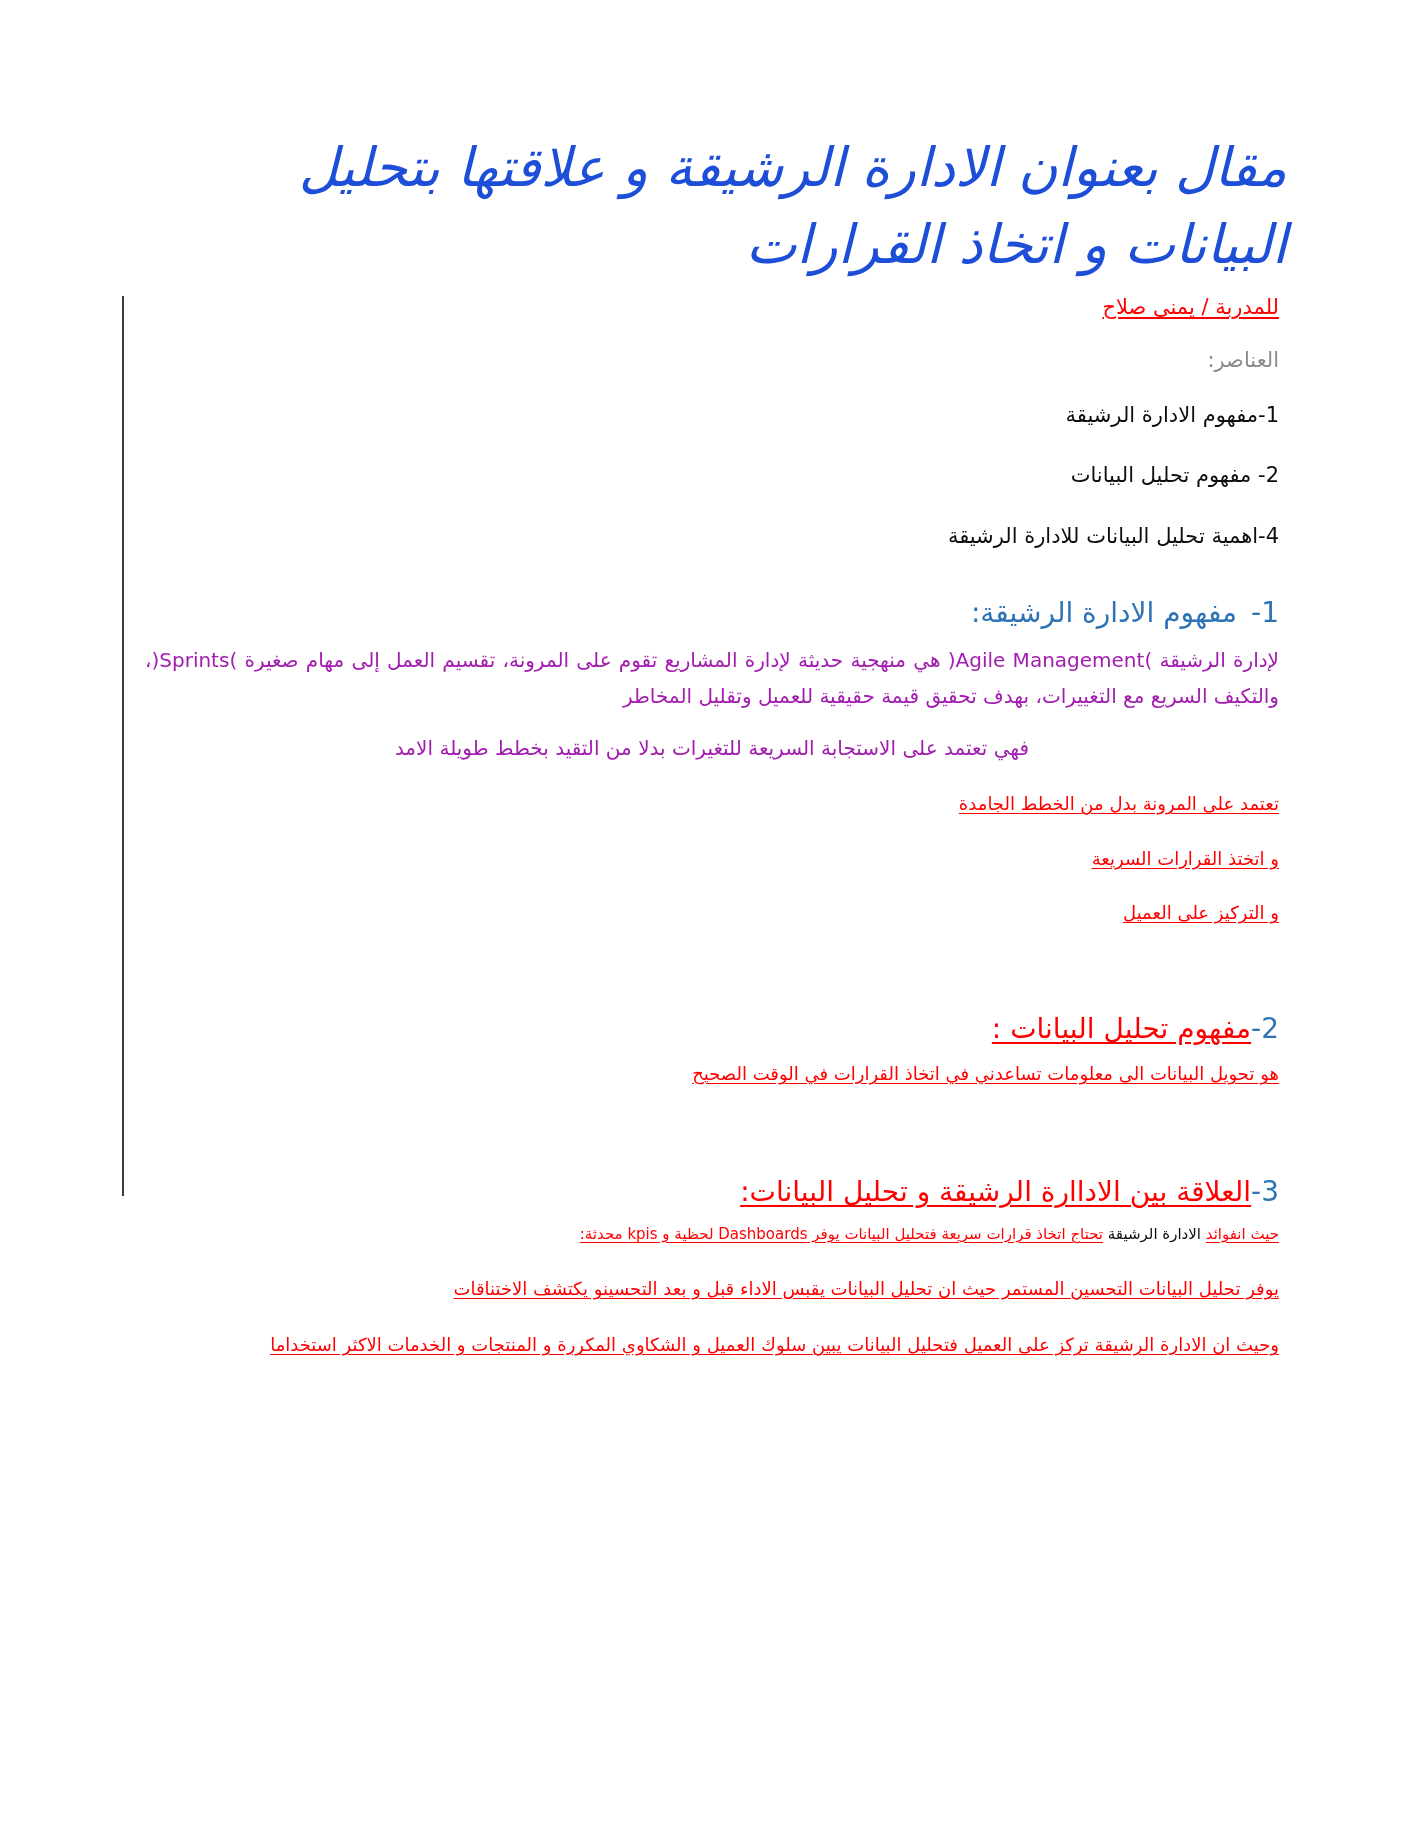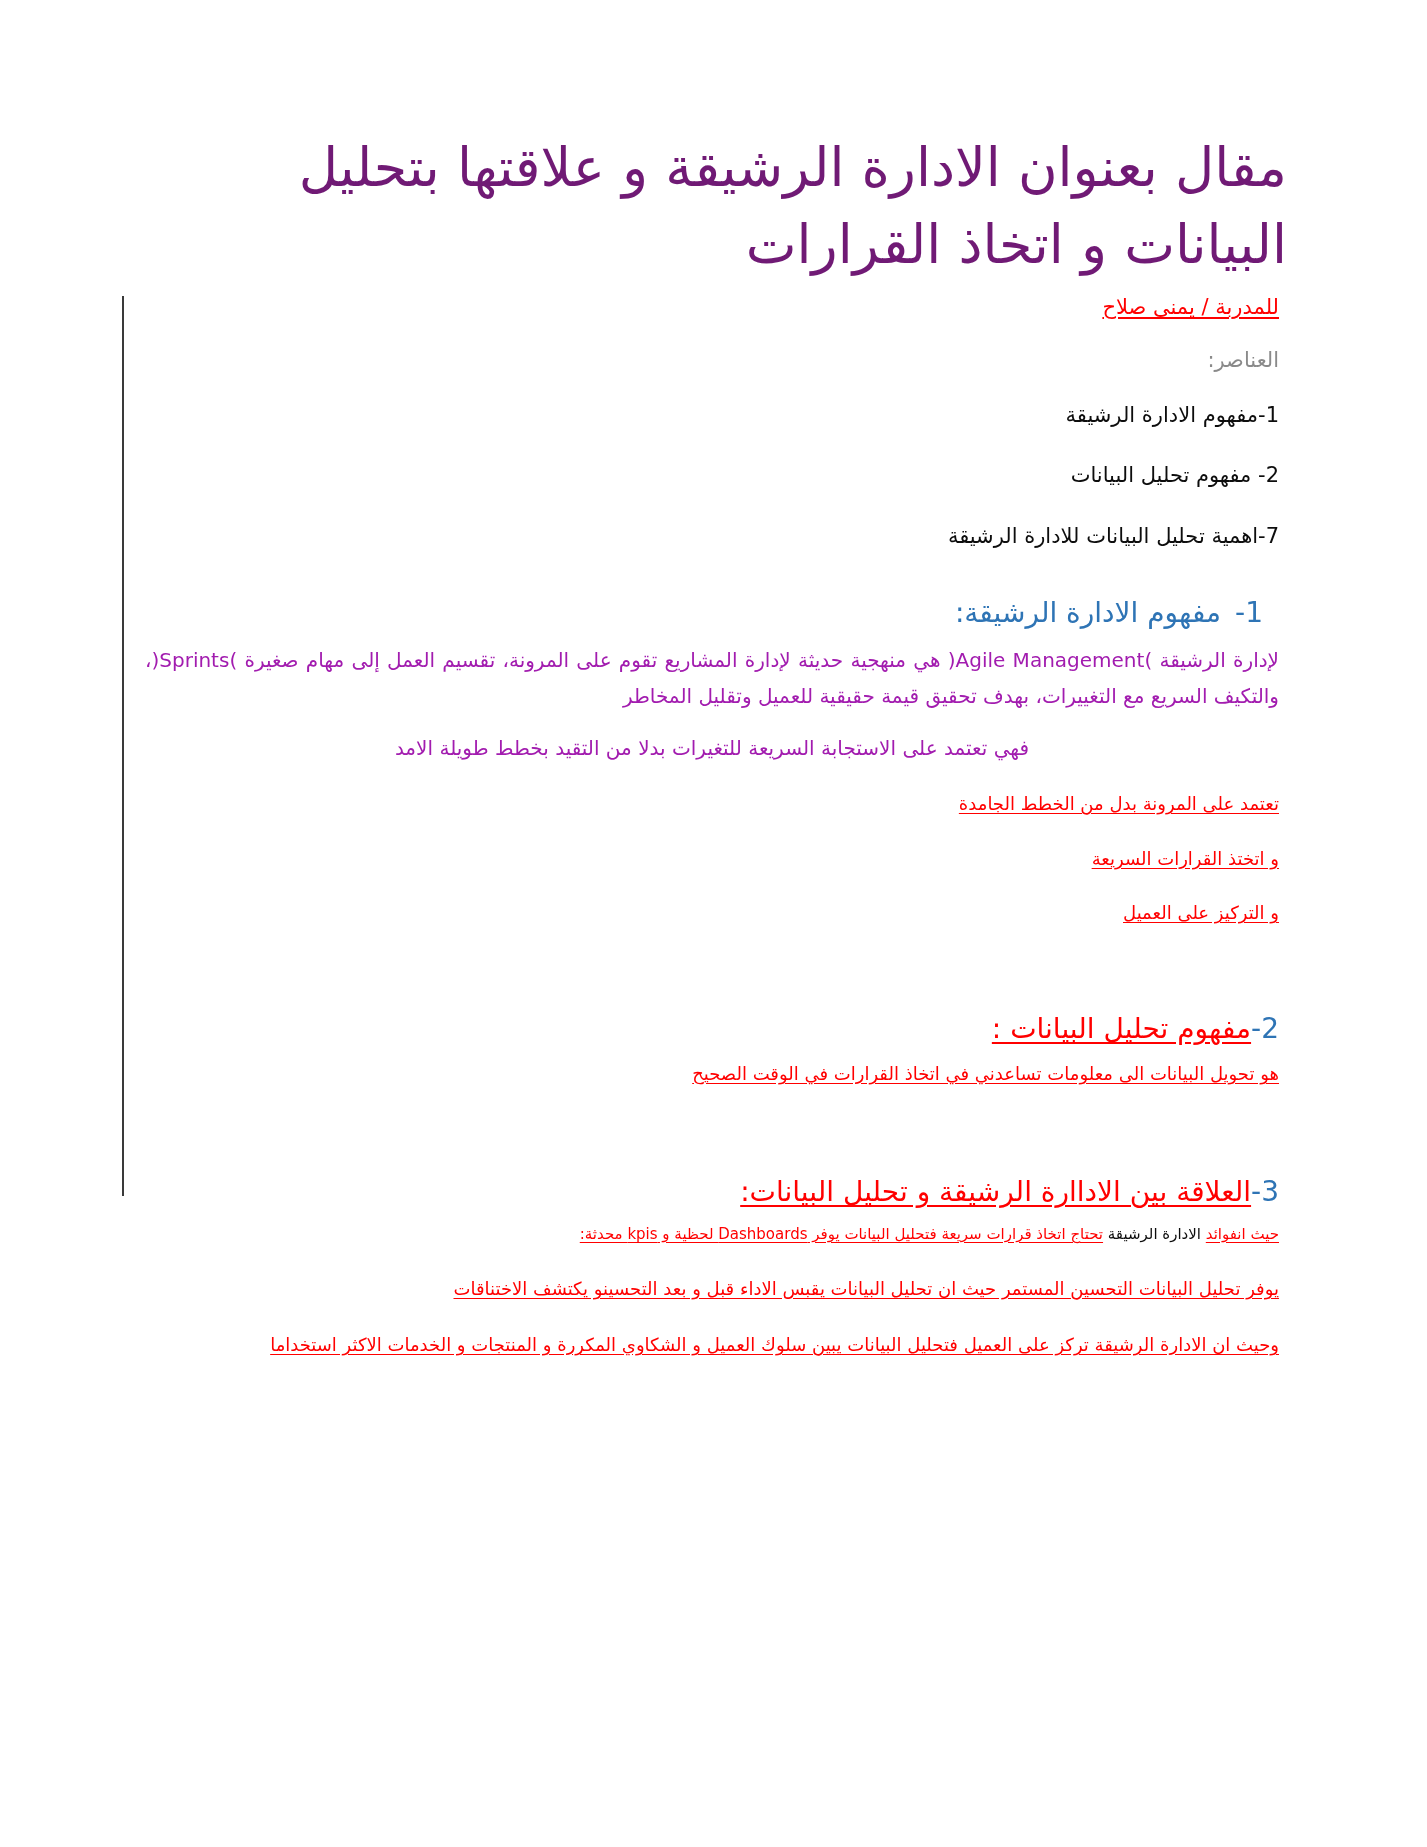--- a/index.html
+++ b/index.html
@@ -41,24 +41,25 @@
     left: 145px;
     direction: rtl;
     text-align: right;
   }
 
   
   .doc-title {
     font-family: "DejaVu Sans", "Liberation Sans", sans-serif;
     font-size: 54px;
     line-height: 1.42;
-    color: #701a75;
+    color: #1d4ed8;
     font-weight: 400;
     margin: 0 0 4px 0;
     letter-spacing: -0.5px;
+    font-style: italic;
   }
 
   
   .author-line {
     color: #FF0000;
     font-size: 21px;
     line-height: 1.6;
     text-decoration: underline;
     text-underline-offset: 3px;
     margin: 8px 0 18px 0;
@@ -82,21 +83,21 @@
     margin: 0 0 24px 0;
     padding-right: 8px;
   }
 
   
   .section-heading {
     color: #2E74B5;
     font-size: 28px;
     line-height: 1.45;
     font-weight: 400;
-    margin: 38px 16px 10px 0;
+    margin: 38px 0 10px 0;
     padding-right: 8px;
   }
   .section-heading .num {
     margin-left: 14px;
   }
 
   
   .section-heading-mixed {
     font-size: 28px;
     line-height: 1.45;
@@ -181,21 +182,21 @@
   <div class="content">
 
     <h1 class="doc-title">مقال بعنوان الادارة الرشيقة و علاقتها بتحليل البيانات و اتخاذ القرارات</h1>
 
     <div class="author-line">للمدربة / يمنى صلاح</div>
 
     <div class="muted-label">العناصر:</div>
 
     <div class="list-item">1-مفهوم الادارة الرشيقة</div>
     <div class="list-item">2- مفهوم تحليل البيانات</div>
-    <div class="list-item">7-اهمية تحليل البيانات للادارة الرشيقة</div>
+    <div class="list-item">4-اهمية تحليل البيانات للادارة الرشيقة</div>
 
     <div class="section-heading">
       <span class="num">1-</span><span>مفهوم الادارة الرشيقة:</span>
     </div>
 
     <p class="body-par">لإدارة الرشيقة )Agile Management( هي منهجية حديثة لإدارة المشاريع تقوم على المرونة، تقسيم العمل إلى مهام صغيرة )Sprints(، والتكيف السريع مع التغييرات، بهدف تحقيق قيمة حقيقية للعميل وتقليل المخاطر</p>
 
     <p class="body-par center-ish">فهي تعتمد على الاستجابة السريعة للتغيرات بدلا من التقيد بخطط طويلة الامد</p>
 
     <p class="red-par tight">تعتمد على المرونة بدل من الخطط الجامدة</p>

